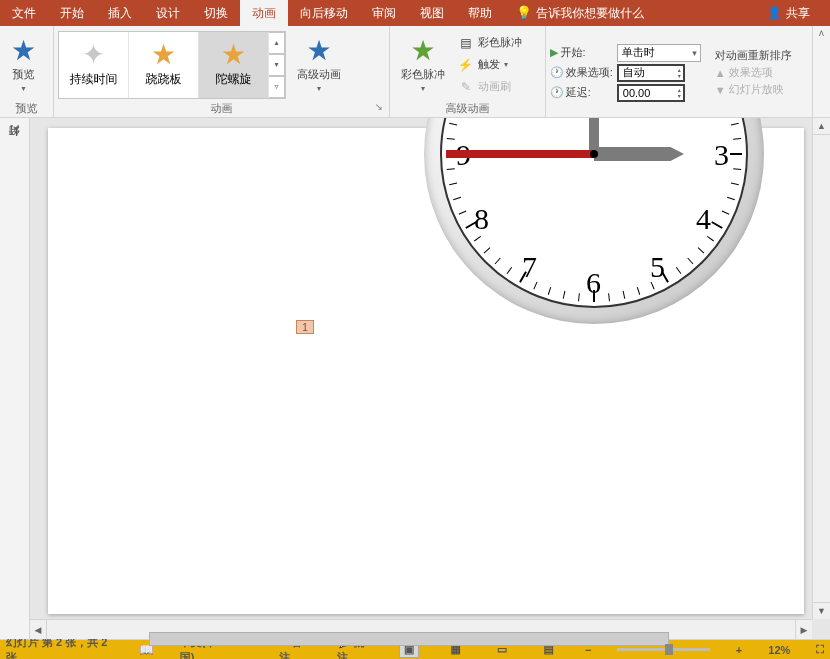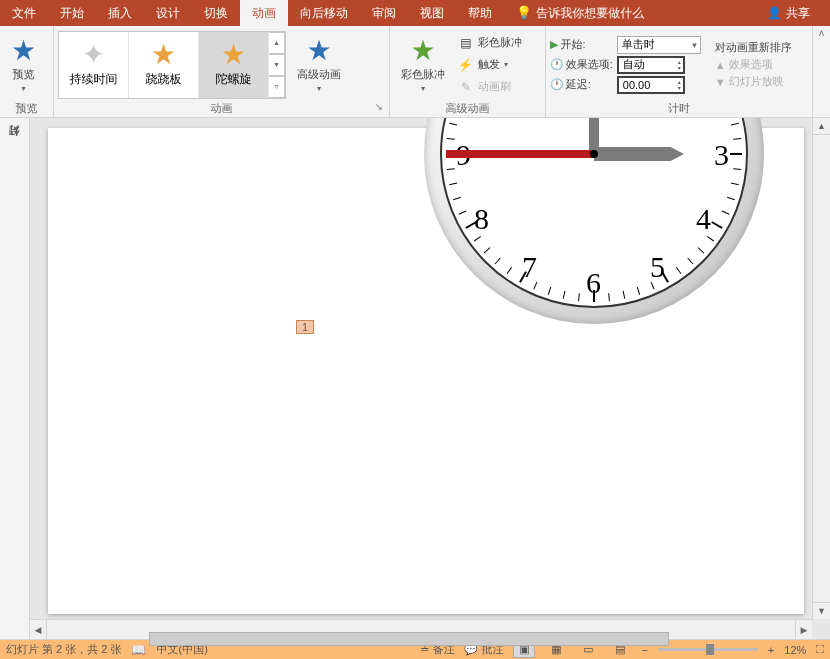--- a/index.html
+++ b/index.html
@@ -76,21 +76,21 @@
 .tick{position:absolute;left:50%;top:50%;width:1px;height:8px;background:#000;transform-origin:50% 148px;}
 .tick.major{width:2px;height:12px;}
 .num{position:absolute;font-family:"Times New Roman",serif;font-size:30px;font-weight:500;}
 .hand{position:absolute;left:50%;top:50%;transform-origin:0 50%;}
 .hand.hour{width:90px;height:14px;background:#7b7b7b;transform:translate(0,-7px) rotate(0deg); clip-path: polygon(0 0, 85% 0, 100% 50%, 85% 100%, 0 100%);}
 .hand.min{width:10px;height:120px;background:#7b7b7b;transform:translate(-5px,-120px);}
 .hand.sec{width:148px;height:8px;background:#b71c1c;transform:translate(-148px,-4px);}
 .pivot{position:absolute;left:50%;top:50%;width:8px;height:8px;background:#000;border-radius:50%;transform:translate(-4px,-4px);}
 .anim-tag{position:absolute;left:248px;top:192px;width:18px;height:14px;background:#f4c7ac;border:1px solid #c68656;font-size:10px;display:flex;align-items:center;justify-content:center;color:#7a4a24;}
 
-.statusbar{height:20px;background:#fdba74;border-top:1px solid #d4d4d4;display:flex;align-items:center;font-size:11px;color:#555;padding:0 6px;gap:10px;}
+.statusbar{height:20px;background:#eab308;border-top:1px solid #d4d4d4;display:flex;align-items:center;font-size:11px;color:#555;padding:0 6px;gap:26px;font-weight:bold;}
 .statusbar .sep{flex:1;}
 .view-btn{width:22px;height:16px;display:flex;align-items:center;justify-content:center;border:1px solid transparent;cursor:pointer;}
 .view-btn.active{background:#d8d8d8;border-color:#a8a8a8;}
 .zoom-slider{width:100px;height:3px;background:#bdbdbd;position:relative;}
 .zoom-slider .knob{position:absolute;left:48px;top:-4px;width:8px;height:11px;background:#888;}
 .icon-sm{font-size:12px;}
 </style>
 </head>
 <body>
 
@@ -214,21 +214,20 @@
         <div class="reorder-btn">
             <span>▲</span>
             <span>效果选项</span>
           </div>
         <div class="reorder-btn">
             <span>▼</span>
             <span>幻灯片放映</span>
           </div>
       </div>
     </div>
-    <div class="group-label">计时</div>
   </div>
   <div style="width:18px;border-left:1px solid #d4d4d4;display:flex;align-items:flex-start;justify-content:center;padding-top:2px;">
       <span style="font-size:10px;color:#666;">˄</span>
     </div>
 </div>
 
 <div class="workspace">
   <div class="outline-pane">
     <span class="outline-toggle">›</span>
     <span class="outline-text">幻灯片</span>

